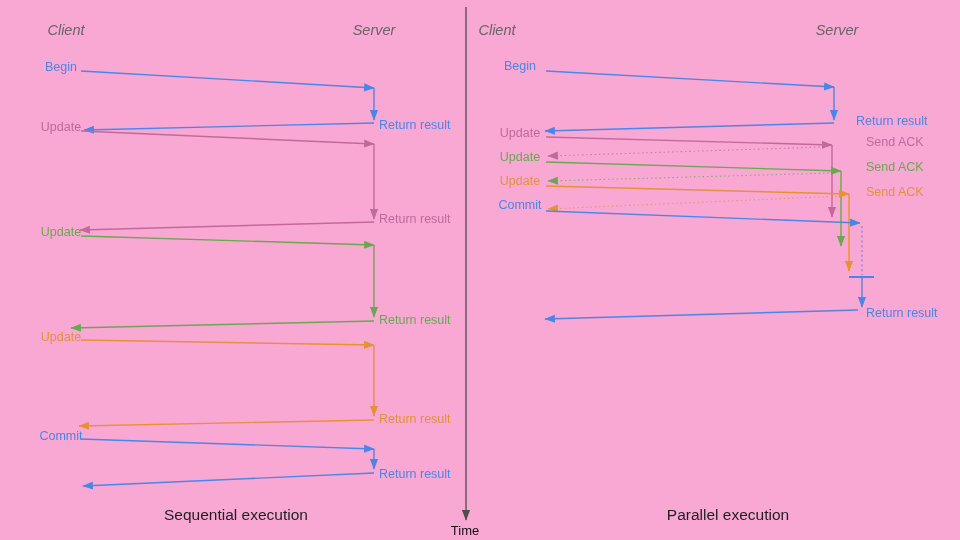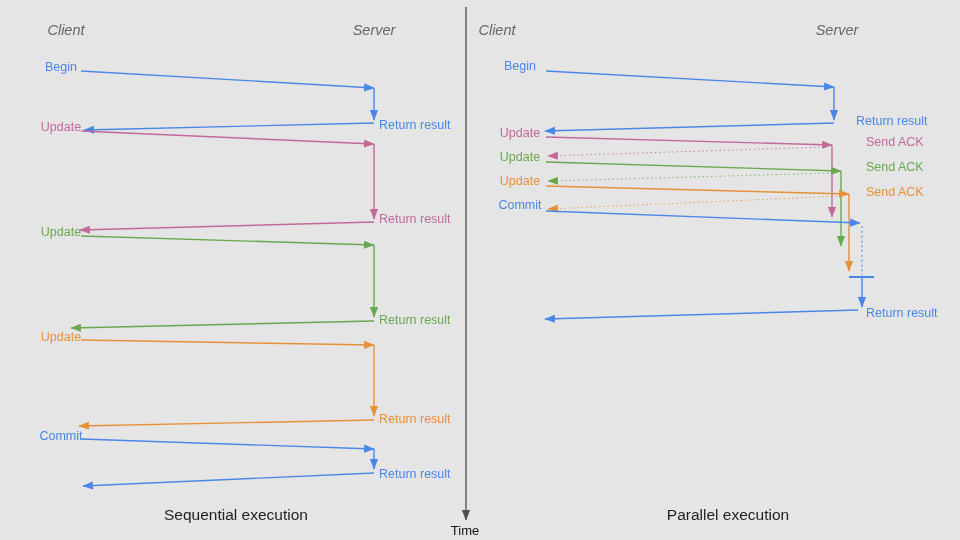--- a/index.html
+++ b/index.html
@@ -1,16 +1,16 @@
 <!DOCTYPE html>
 <html><head>
 <meta charset="utf-8">
 <style>
   html,body{margin:0;padding:0;background:#ffffff;}
-  .stage{position:relative;width:960px;height:540px;background:#e5e5e5;overflow:hidden;}
+  .stage{position:relative;width:960px;height:540px;background:#f9a8d4;overflow:hidden;}
   svg{display:block;}
   svg text{font-family:"Liberation Sans", sans-serif;}
   .hdr{font-size:14.5px;font-style:italic;fill:#666666;}
   .msg{font-size:12.5px;}
   .resp{font-size:12.5px;}
   .title{font-size:15.5px;fill:#1f1f1f;}
   .time-lbl{font-size:13px;fill:#111111;}
 </style>
 </head>
 <body>

